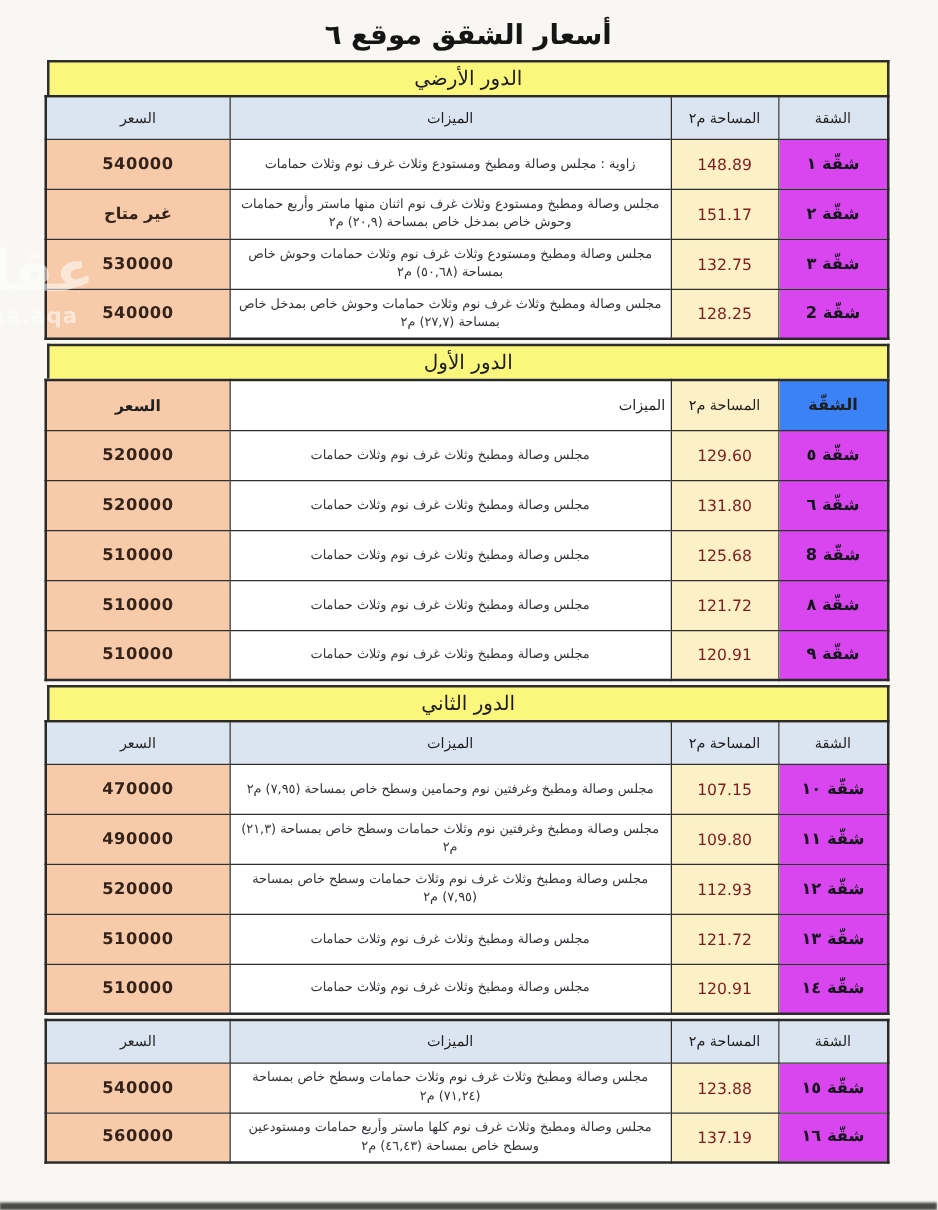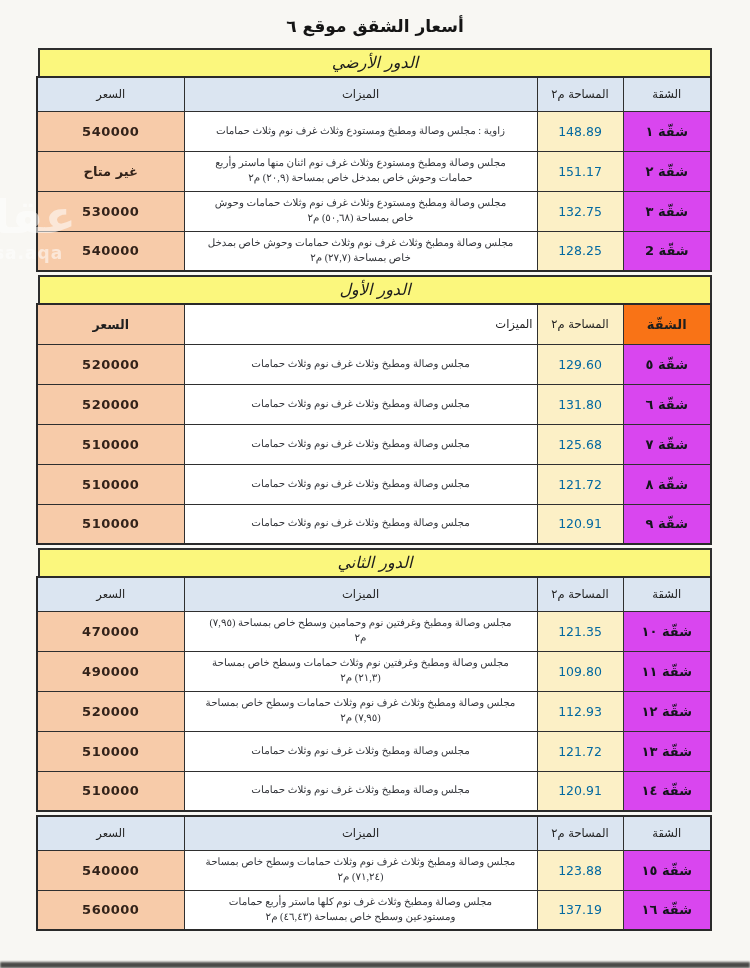--- a/index.html
+++ b/index.html
@@ -9,38 +9,37 @@
     background: #f8f7f3;
     direction: rtl;
     position: relative;
     overflow: hidden;
   }
   .page { width: 750px; height: 968px; position: relative; }
   .doc-title {
     height: 48px;
     padding-top: 16px;
     text-align: center;
-    font-size: 17px;
+    font-size: 22px;
     font-weight: bold;
     color: #151515;
     letter-spacing: 0.5px;
   }
   .content { margin: 0 38px; width: 674px; }
   .floor-section { margin-top: 0; }
   .floor-section + .floor-section { margin-top: 3px; }
   .section-band {
     height: 28px;
     background: #fbf77d;
     border: 2px solid #2e2e2e;
     border-bottom: none;
     text-align: center;
     font-size: 16px;
     color: #1c1c1c;
     line-height: 26px;
-    font-style: italic;
   }
   table.floor-table {
     width: 100%;
     border-collapse: collapse;
     table-layout: fixed;
     background: #fff;
   }
   table.floor-table th, table.floor-table td {
     border: 1.5px solid #2f2f2f;
     text-align: center;
@@ -49,44 +48,43 @@
   }
   table.floor-table { border: 2px solid #2a2a2a; }
   tr.hdr { height: 34px; }
   tr.hdr th {
     background: #dbe5f1;
     font-weight: normal;
     font-size: 11.5px;
     color: #1f1f1f;
   }
   tr.hdr-mixed { height: 40px; }
-  tr.hdr-mixed th.h-apt   { background: #f97316; font-weight: bold; font-size: 13px; margin-left: 41px; }
+  tr.hdr-mixed th.h-apt   { background: #3b82f6; font-weight: bold; font-size: 13px; margin-left: 41px; }
   tr.hdr-mixed th.h-area  { background: #fcf0c6; font-weight: normal; }
   tr.hdr-mixed th.h-feat  { background: #ffffff; font-weight: normal; text-align: right; padding-right: 4px; }
   tr.hdr-mixed th.h-price { background: #f7cba9; font-weight: bold; font-size: 12.5px; }
   tbody tr { height: 40px; }
   td.cell-apt {
     background: #d946ef;
     font-weight: bold;
     font-size: 13px;
     color: #14161c;
   }
   td.cell-area {
     background: #fcf0c6;
     font-size: 12.5px;
-    color: #0369a1;
+    color: #7f1d1d;
     direction: ltr;
   }
   td.cell-feat {
     background: #ffffff;
     font-size: 10.3px;
     color: #33353a;
-    padding: 2px 21px;
+    padding: 2px 5px;
     line-height: 1.45;
-    font-family: Liberation Serif, serif;
   }
   td.cell-price {
     background: #f7cba9;
     font-weight: bold;
     font-size: 13px;
     color: #33231a;
     letter-spacing: 0.5px;
   }
   .watermark {
     position: absolute;
@@ -190,21 +188,21 @@
             <td class="cell-feat">مجلس وصالة ومطبخ وثلاث غرف نوم وثلاث حمامات</td>
             <td class="cell-price">520000</td>
           </tr>
           <tr>
             <td class="cell-apt">شقّة ٦</td>
             <td class="cell-area">131.80</td>
             <td class="cell-feat">مجلس وصالة ومطبخ وثلاث غرف نوم وثلاث حمامات</td>
             <td class="cell-price">520000</td>
           </tr>
           <tr>
-            <td class="cell-apt">شقّة ٧</td>
+            <td class="cell-apt">شقّة 8</td>
             <td class="cell-area">125.68</td>
             <td class="cell-feat">مجلس وصالة ومطبخ وثلاث غرف نوم وثلاث حمامات</td>
             <td class="cell-price">510000</td>
           </tr>
           <tr>
             <td class="cell-apt">شقّة ٨</td>
             <td class="cell-area">121.72</td>
             <td class="cell-feat">مجلس وصالة ومطبخ وثلاث غرف نوم وثلاث حمامات</td>
             <td class="cell-price">510000</td>
           </tr>
@@ -231,21 +229,21 @@
           <tr class="hdr">
             <th>الشقة</th>
             <th>المساحة م٢</th>
             <th>الميزات</th>
             <th>السعر</th>
           </tr>
         </thead>
         <tbody>
           <tr>
             <td class="cell-apt">شقّة ١٠</td>
-            <td class="cell-area">121.35</td>
+            <td class="cell-area">107.15</td>
             <td class="cell-feat">مجلس وصالة ومطبخ وغرفتين نوم وحمامين وسطح خاص بمساحة (٧,٩٥) م٢</td>
             <td class="cell-price">470000</td>
           </tr>
           <tr>
             <td class="cell-apt">شقّة ١١</td>
             <td class="cell-area">109.80</td>
             <td class="cell-feat">مجلس وصالة ومطبخ وغرفتين نوم وثلاث حمامات وسطح خاص بمساحة (٢١,٣) م٢</td>
             <td class="cell-price">490000</td>
           </tr>
           <tr>

